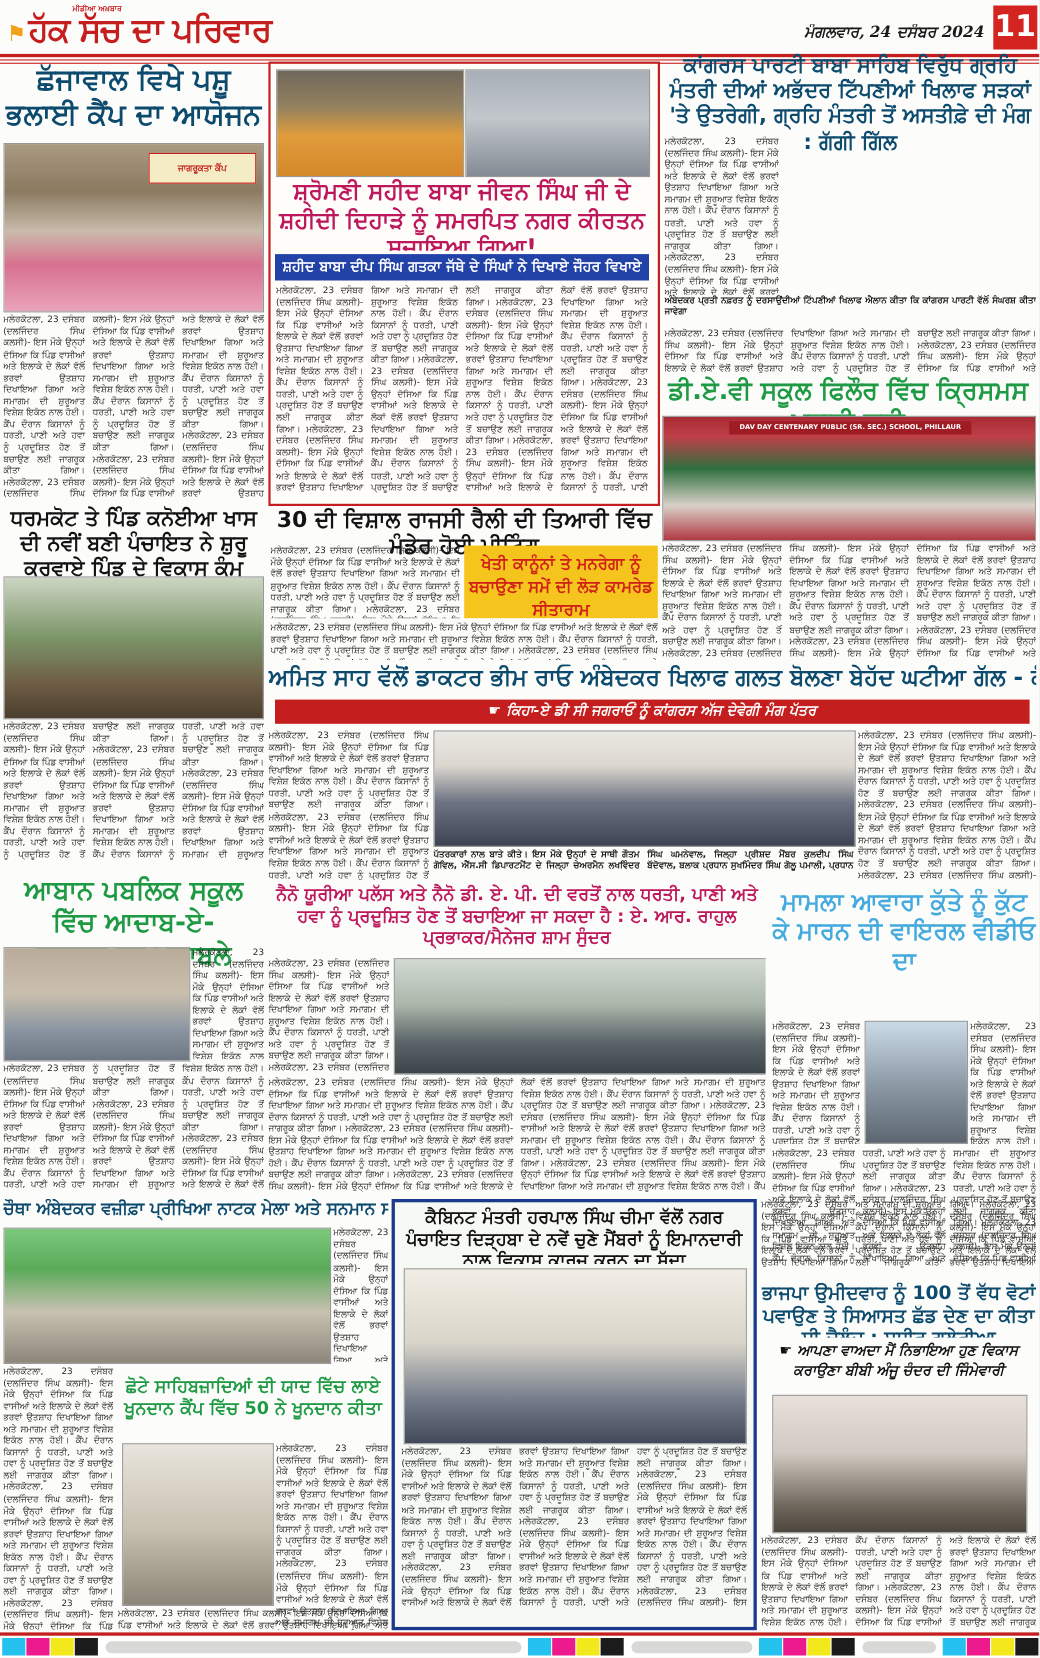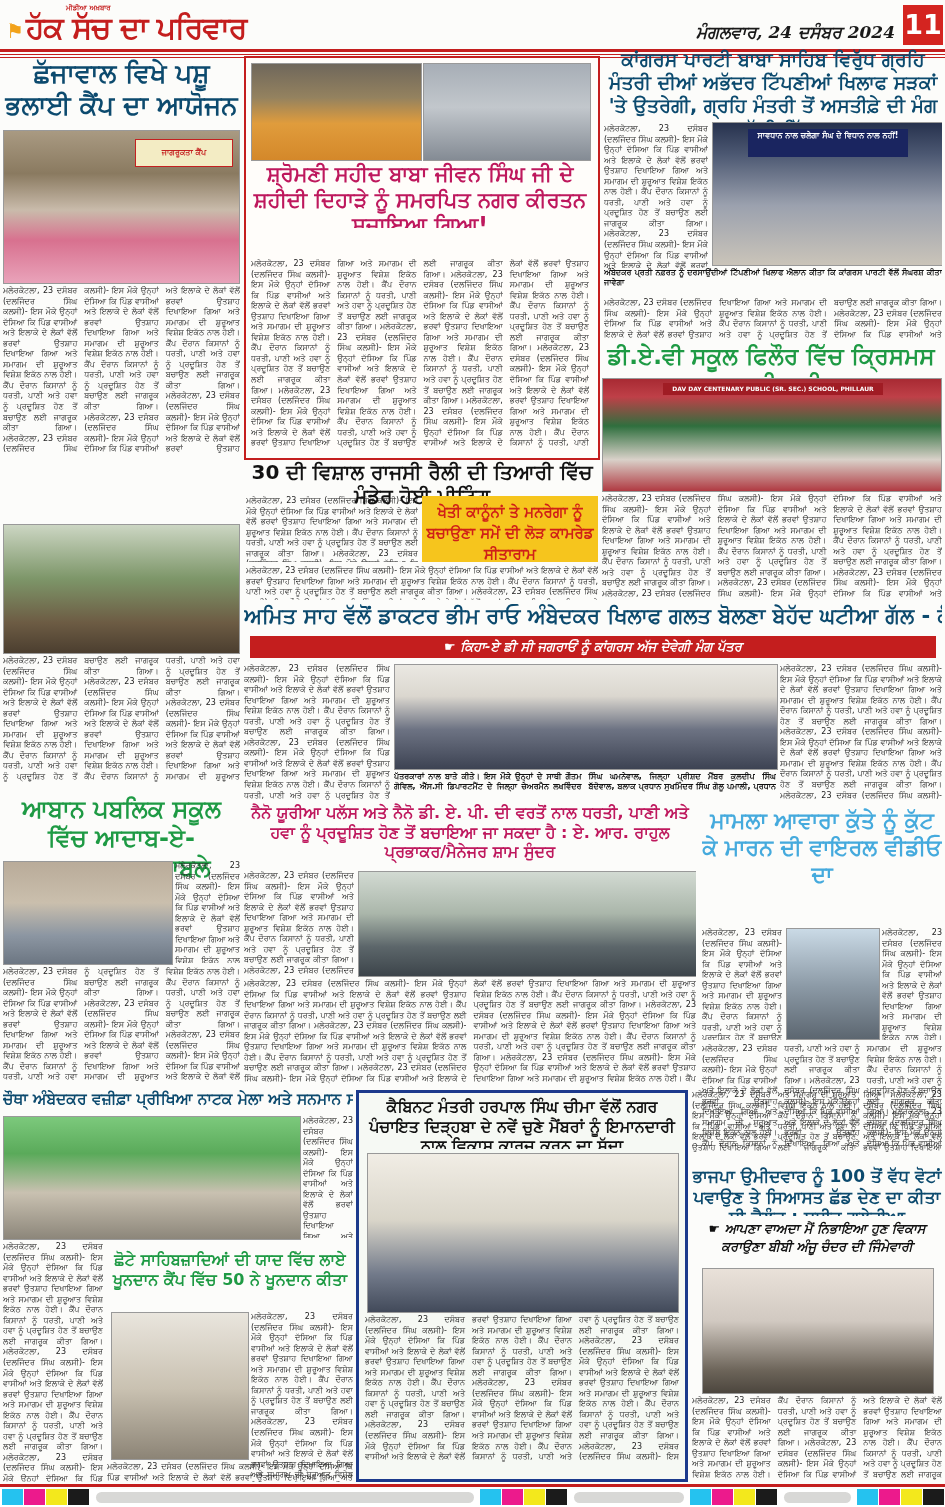--- a/index.html
+++ b/index.html
@@ -3,21 +3,21 @@
 <meta charset="utf-8">
 <style>
   html,body{margin:0;padding:0;background:#e8e8e8;}
   .page{position:relative;width:945px;height:1507px;background:#fcfcfa;overflow:hidden;
         font-family:"DejaVu Sans",sans-serif;color:#1a1a1a;}
   .abs{position:absolute;overflow:hidden;}
   
   .logo-title{color:#c41e1e;font-weight:bold;font-size:30px;line-height:1.05;letter-spacing:-1px;}
   .logo-tag{color:#c41e1e;font-size:7px;font-weight:bold;}
   .flag{color:#f2a21a;font-size:20px;margin-right:3px;}
-  .issue-date{font-family:"DejaVu Serif",serif;font-style:italic;font-weight:bold;font-size:17px;text-align:right;}
+  .issue-date{font-family:"DejaVu Serif",serif;font-style:italic;font-weight:bold;font-size:14px;text-align:right;}
   .pagebox{background:#d42420;color:#fff;font-weight:bold;font-size:27px;text-align:center;line-height:40px;}
   .rule{background:#c41e1e;}
   
   .hl{font-weight:bold;text-align:center;line-height:1.22;}
   .hl-red{color:#0c4a6e;}
   .hl-navy{color:#be185d;}
   .hl-green{color:#1e9a44;}
   .hl-black{color:#121212;}
   .hl-sky{color:#45aadd;}
   .bar-blue{background:#2242a8;color:#fff;font-weight:bold;text-align:center;}
@@ -76,42 +76,41 @@
     <div class="photo ph-cattle" style="left:0;top:72px;width:235px;height:152px;">
       <div class="ph-banner" style="right:6px;top:8px;width:96px;height:26px;background:#f3ecc4;color:#c42020;font-size:8px;line-height:26px;border:1px solid #c42020;">ਜਾਗਰੂਕਤਾ ਕੈਂਪ</div>
     </div>
     <div class="abs body-txt cols3" style="left:0;top:228px;width:237px;height:170px;">ਮਲੇਰਕੋਟਲਾ, 23 ਦਸੰਬਰ (ਦਲਜਿੰਦਰ ਸਿੰਘ ਕਲਸੀ)- ਇਸ ਮੌਕੇ ਉਨ੍ਹਾਂ ਦੱਸਿਆ ਕਿ ਪਿੰਡ ਵਾਸੀਆਂ ਅਤੇ ਇਲਾਕੇ ਦੇ ਲੋਕਾਂ ਵੱਲੋਂ ਭਰਵਾਂ ਉਤਸ਼ਾਹ ਦਿਖਾਇਆ ਗਿਆ ਅਤੇ ਸਮਾਗਮ ਦੀ ਸ਼ੁਰੂਆਤ ਵਿਸ਼ੇਸ਼ ਇਕੱਠ ਨਾਲ ਹੋਈ। ਕੈਂਪ ਦੌਰਾਨ ਕਿਸਾਨਾਂ ਨੂੰ ਧਰਤੀ, ਪਾਣੀ ਅਤੇ ਹਵਾ ਨੂੰ ਪ੍ਰਦੂਸ਼ਿਤ ਹੋਣ ਤੋਂ ਬਚਾਉਣ ਲਈ ਜਾਗਰੂਕ ਕੀਤਾ ਗਿਆ। ਮਲੇਰਕੋਟਲਾ, 23 ਦਸੰਬਰ (ਦਲਜਿੰਦਰ ਸਿੰਘ ਕਲਸੀ)- ਇਸ ਮੌਕੇ ਉਨ੍ਹਾਂ ਦੱਸਿਆ ਕਿ ਪਿੰਡ ਵਾਸੀਆਂ ਅਤੇ ਇਲਾਕੇ ਦੇ ਲੋਕਾਂ ਵੱਲੋਂ ਭਰਵਾਂ ਉਤਸ਼ਾਹ ਦਿਖਾਇਆ ਗਿਆ ਅਤੇ ਸਮਾਗਮ ਦੀ ਸ਼ੁਰੂਆਤ ਵਿਸ਼ੇਸ਼ ਇਕੱਠ ਨਾਲ ਹੋਈ। ਕੈਂਪ ਦੌਰਾਨ ਕਿਸਾਨਾਂ ਨੂੰ ਧਰਤੀ, ਪਾਣੀ ਅਤੇ ਹਵਾ ਨੂੰ ਪ੍ਰਦੂਸ਼ਿਤ ਹੋਣ ਤੋਂ ਬਚਾਉਣ ਲਈ ਜਾਗਰੂਕ ਕੀਤਾ ਗਿਆ। ਮਲੇਰਕੋਟਲਾ, 23 ਦਸੰਬਰ (ਦਲਜਿੰਦਰ ਸਿੰਘ ਕਲਸੀ)- ਇਸ ਮੌਕੇ ਉਨ੍ਹਾਂ ਦੱਸਿਆ ਕਿ ਪਿੰਡ ਵਾਸੀਆਂ ਅਤੇ ਇਲਾਕੇ ਦੇ ਲੋਕਾਂ ਵੱਲੋਂ ਭਰਵਾਂ ਉਤਸ਼ਾਹ ਦਿਖਾਇਆ ਗਿਆ ਅਤੇ ਸਮਾਗਮ ਦੀ ਸ਼ੁਰੂਆਤ ਵਿਸ਼ੇਸ਼ ਇਕੱਠ ਨਾਲ ਹੋਈ। ਕੈਂਪ ਦੌਰਾਨ ਕਿਸਾਨਾਂ ਨੂੰ ਧਰਤੀ, ਪਾਣੀ ਅਤੇ ਹਵਾ ਨੂੰ ਪ੍ਰਦੂਸ਼ਿਤ ਹੋਣ ਤੋਂ ਬਚਾਉਣ ਲਈ ਜਾਗਰੂਕ ਕੀਤਾ ਗਿਆ। ਮਲੇਰਕੋਟਲਾ, 23 ਦਸੰਬਰ (ਦਲਜਿੰਦਰ ਸਿੰਘ ਕਲਸੀ)- ਇਸ ਮੌਕੇ ਉਨ੍ਹਾਂ ਦੱਸਿਆ ਕਿ ਪਿੰਡ ਵਾਸੀਆਂ ਅਤੇ ਇਲਾਕੇ ਦੇ ਲੋਕਾਂ ਵੱਲੋਂ ਭਰਵਾਂ ਉਤਸ਼ਾਹ ਦਿਖਾਇਆ ਗਿਆ ਅਤੇ ਸਮਾਗਮ ਦੀ ਸ਼ੁਰੂਆਤ ਵਿਸ਼ੇਸ਼ ਇਕੱਠ ਨਾਲ ਹੋਈ। ਕੈਂਪ ਦੌਰਾਨ ਕਿਸਾਨਾਂ ਨੂੰ ਧਰਤੀ, ਪਾਣੀ ਅਤੇ ਹਵਾ ਨੂੰ ਪ੍ਰਦੂਸ਼ਿਤ ਹੋਣ ਤੋਂ ਬਚਾਉਣ ਲਈ ਜਾਗਰੂਕ ਕੀਤਾ ਗਿਆ। ਮਲੇਰਕੋਟਲਾ, 23 ਦਸੰਬਰ (ਦਲਜਿੰਦਰ ਸਿੰਘ ਕਲਸੀ)- ਇਸ ਮੌਕੇ ਉਨ੍ਹਾਂ ਦੱਸਿਆ ਕਿ ਪਿੰਡ ਵਾਸੀਆਂ ਅਤੇ ਇਲਾਕੇ ਦੇ ਲੋਕਾਂ ਵੱਲੋਂ ਭਰਵਾਂ ਉਤਸ਼ਾਹ ਦਿਖਾਇਆ ਗਿਆ ਅਤੇ ਸਮਾਗਮ ਦੀ ਸ਼ੁਰੂਆਤ ਵਿਸ਼ੇਸ਼ ਇਕੱਠ ਨਾਲ ਹੋਈ। ਕੈਂਪ ਦੌਰਾਨ ਕਿਸਾਨਾਂ ਨੂੰ ਧਰਤੀ, ਪਾਣੀ ਅਤੇ ਹਵਾ ਨੂੰ ਪ੍ਰਦੂਸ਼ਿਤ ਹੋਣ ਤੋਂ ਬਚਾਉਣ ਲਈ ਜਾਗਰੂਕ ਕੀਤਾ ਗਿਆ। ਮਲੇਰਕੋਟਲਾ, 23 ਦਸੰਬਰ (ਦਲਜਿੰਦਰ ਸਿੰਘ ਕਲਸੀ)- ਇਸ ਮੌਕੇ ਉਨ੍ਹਾਂ ਦੱਸਿਆ ਕਿ ਪਿੰਡ ਵਾਸੀਆਂ ਅਤੇ ਇਲਾਕੇ ਦੇ ਲੋਕਾਂ ਵੱਲੋਂ ਭਰਵਾਂ ਉਤਸ਼ਾਹ ਦਿਖਾਇਆ ਗਿਆ ਅਤੇ ਸਮਾਗਮ ਦੀ ਸ਼ੁਰੂਆਤ ਵਿਸ਼ੇਸ਼ ਇਕੱਠ ਨਾਲ ਹੋਈ। ਕੈਂਪ ਦੌਰਾਨ ਕਿਸਾਨਾਂ ਨੂੰ ਧਰਤੀ, ਪਾਣੀ ਅਤੇ ਹਵਾ ਨੂੰ ਪ੍ਰਦੂਸ਼ਿਤ ਹੋਣ ਤੋਂ ਬਚਾਉਣ ਲਈ ਜਾਗਰੂਕ ਕੀਤਾ ਗਿਆ।</div>
   </section>
 
   <section class="abs box-red" style="left:244px;top:56px;width:352px;height:400px;">
     <div class="photo ph-kirtan1" style="left:5px;top:5px;width:169px;height:96px;"></div>
     <div class="photo ph-kirtan2" style="left:177px;top:5px;width:166px;height:96px;"></div>
     <div class="abs hl hl-navy" style="left:3px;top:104px;width:342px;height:66px;font-size:21px;">ਸ਼੍ਰੋਮਣੀ ਸਹੀਦ ਬਾਬਾ ਜੀਵਨ ਸਿੰਘ ਜੀ ਦੇ ਸ਼ਹੀਦੀ ਦਿਹਾੜੇ ਨੂੰ ਸਮਰਪਿਤ ਨਗਰ ਕੀਰਤਨ ਸਜਾਇਆ ਗਿਆ!</div>
+    <div class="abs bar-blue" style="left:4px;top:173px;width:340px;height:24px;font-size:13px;line-height:24px;">ਸ਼ਹੀਦ ਬਾਬਾ ਦੀਪ ਸਿੰਘ ਗਤਕਾ ਜੱਥੇ ਦੇ ਸਿੰਘਾਂ ਨੇ ਦਿਖਾਏ ਜੌਹਰ ਵਿਖਾਏ</div>
     <div class="abs body-txt cols4" style="left:5px;top:201px;width:338px;height:192px;">ਮਲੇਰਕੋਟਲਾ, 23 ਦਸੰਬਰ (ਦਲਜਿੰਦਰ ਸਿੰਘ ਕਲਸੀ)- ਇਸ ਮੌਕੇ ਉਨ੍ਹਾਂ ਦੱਸਿਆ ਕਿ ਪਿੰਡ ਵਾਸੀਆਂ ਅਤੇ ਇਲਾਕੇ ਦੇ ਲੋਕਾਂ ਵੱਲੋਂ ਭਰਵਾਂ ਉਤਸ਼ਾਹ ਦਿਖਾਇਆ ਗਿਆ ਅਤੇ ਸਮਾਗਮ ਦੀ ਸ਼ੁਰੂਆਤ ਵਿਸ਼ੇਸ਼ ਇਕੱਠ ਨਾਲ ਹੋਈ। ਕੈਂਪ ਦੌਰਾਨ ਕਿਸਾਨਾਂ ਨੂੰ ਧਰਤੀ, ਪਾਣੀ ਅਤੇ ਹਵਾ ਨੂੰ ਪ੍ਰਦੂਸ਼ਿਤ ਹੋਣ ਤੋਂ ਬਚਾਉਣ ਲਈ ਜਾਗਰੂਕ ਕੀਤਾ ਗਿਆ। ਮਲੇਰਕੋਟਲਾ, 23 ਦਸੰਬਰ (ਦਲਜਿੰਦਰ ਸਿੰਘ ਕਲਸੀ)- ਇਸ ਮੌਕੇ ਉਨ੍ਹਾਂ ਦੱਸਿਆ ਕਿ ਪਿੰਡ ਵਾਸੀਆਂ ਅਤੇ ਇਲਾਕੇ ਦੇ ਲੋਕਾਂ ਵੱਲੋਂ ਭਰਵਾਂ ਉਤਸ਼ਾਹ ਦਿਖਾਇਆ ਗਿਆ ਅਤੇ ਸਮਾਗਮ ਦੀ ਸ਼ੁਰੂਆਤ ਵਿਸ਼ੇਸ਼ ਇਕੱਠ ਨਾਲ ਹੋਈ। ਕੈਂਪ ਦੌਰਾਨ ਕਿਸਾਨਾਂ ਨੂੰ ਧਰਤੀ, ਪਾਣੀ ਅਤੇ ਹਵਾ ਨੂੰ ਪ੍ਰਦੂਸ਼ਿਤ ਹੋਣ ਤੋਂ ਬਚਾਉਣ ਲਈ ਜਾਗਰੂਕ ਕੀਤਾ ਗਿਆ। ਮਲੇਰਕੋਟਲਾ, 23 ਦਸੰਬਰ (ਦਲਜਿੰਦਰ ਸਿੰਘ ਕਲਸੀ)- ਇਸ ਮੌਕੇ ਉਨ੍ਹਾਂ ਦੱਸਿਆ ਕਿ ਪਿੰਡ ਵਾਸੀਆਂ ਅਤੇ ਇਲਾਕੇ ਦੇ ਲੋਕਾਂ ਵੱਲੋਂ ਭਰਵਾਂ ਉਤਸ਼ਾਹ ਦਿਖਾਇਆ ਗਿਆ ਅਤੇ ਸਮਾਗਮ ਦੀ ਸ਼ੁਰੂਆਤ ਵਿਸ਼ੇਸ਼ ਇਕੱਠ ਨਾਲ ਹੋਈ। ਕੈਂਪ ਦੌਰਾਨ ਕਿਸਾਨਾਂ ਨੂੰ ਧਰਤੀ, ਪਾਣੀ ਅਤੇ ਹਵਾ ਨੂੰ ਪ੍ਰਦੂਸ਼ਿਤ ਹੋਣ ਤੋਂ ਬਚਾਉਣ ਲਈ ਜਾਗਰੂਕ ਕੀਤਾ ਗਿਆ। ਮਲੇਰਕੋਟਲਾ, 23 ਦਸੰਬਰ (ਦਲਜਿੰਦਰ ਸਿੰਘ ਕਲਸੀ)- ਇਸ ਮੌਕੇ ਉਨ੍ਹਾਂ ਦੱਸਿਆ ਕਿ ਪਿੰਡ ਵਾਸੀਆਂ ਅਤੇ ਇਲਾਕੇ ਦੇ ਲੋਕਾਂ ਵੱਲੋਂ ਭਰਵਾਂ ਉਤਸ਼ਾਹ ਦਿਖਾਇਆ ਗਿਆ ਅਤੇ ਸਮਾਗਮ ਦੀ ਸ਼ੁਰੂਆਤ ਵਿਸ਼ੇਸ਼ ਇਕੱਠ ਨਾਲ ਹੋਈ। ਕੈਂਪ ਦੌਰਾਨ ਕਿਸਾਨਾਂ ਨੂੰ ਧਰਤੀ, ਪਾਣੀ ਅਤੇ ਹਵਾ ਨੂੰ ਪ੍ਰਦੂਸ਼ਿਤ ਹੋਣ ਤੋਂ ਬਚਾਉਣ ਲਈ ਜਾਗਰੂਕ ਕੀਤਾ ਗਿਆ। ਮਲੇਰਕੋਟਲਾ, 23 ਦਸੰਬਰ (ਦਲਜਿੰਦਰ ਸਿੰਘ ਕਲਸੀ)- ਇਸ ਮੌਕੇ ਉਨ੍ਹਾਂ ਦੱਸਿਆ ਕਿ ਪਿੰਡ ਵਾਸੀਆਂ ਅਤੇ ਇਲਾਕੇ ਦੇ ਲੋਕਾਂ ਵੱਲੋਂ ਭਰਵਾਂ ਉਤਸ਼ਾਹ ਦਿਖਾਇਆ ਗਿਆ ਅਤੇ ਸਮਾਗਮ ਦੀ ਸ਼ੁਰੂਆਤ ਵਿਸ਼ੇਸ਼ ਇਕੱਠ ਨਾਲ ਹੋਈ। ਕੈਂਪ ਦੌਰਾਨ ਕਿਸਾਨਾਂ ਨੂੰ ਧਰਤੀ, ਪਾਣੀ ਅਤੇ ਹਵਾ ਨੂੰ ਪ੍ਰਦੂਸ਼ਿਤ ਹੋਣ ਤੋਂ ਬਚਾਉਣ ਲਈ ਜਾਗਰੂਕ ਕੀਤਾ ਗਿਆ। ਮਲੇਰਕੋਟਲਾ, 23 ਦਸੰਬਰ (ਦਲਜਿੰਦਰ ਸਿੰਘ ਕਲਸੀ)- ਇਸ ਮੌਕੇ ਉਨ੍ਹਾਂ ਦੱਸਿਆ ਕਿ ਪਿੰਡ ਵਾਸੀਆਂ ਅਤੇ ਇਲਾਕੇ ਦੇ ਲੋਕਾਂ ਵੱਲੋਂ ਭਰਵਾਂ ਉਤਸ਼ਾਹ ਦਿਖਾਇਆ ਗਿਆ ਅਤੇ ਸਮਾਗਮ ਦੀ ਸ਼ੁਰੂਆਤ ਵਿਸ਼ੇਸ਼ ਇਕੱਠ ਨਾਲ ਹੋਈ। ਕੈਂਪ ਦੌਰਾਨ ਕਿਸਾਨਾਂ ਨੂੰ ਧਰਤੀ, ਪਾਣੀ ਅਤੇ ਹਵਾ ਨੂੰ ਪ੍ਰਦੂਸ਼ਿਤ ਹੋਣ ਤੋਂ ਬਚਾਉਣ ਲਈ ਜਾਗਰੂਕ ਕੀਤਾ ਗਿਆ। ਮਲੇਰਕੋਟਲਾ, 23 ਦਸੰਬਰ (ਦਲਜਿੰਦਰ ਸਿੰਘ ਕਲਸੀ)- ਇਸ ਮੌਕੇ ਉਨ੍ਹਾਂ ਦੱਸਿਆ ਕਿ ਪਿੰਡ ਵਾਸੀਆਂ ਅਤੇ ਇਲਾਕੇ ਦੇ ਲੋਕਾਂ ਵੱਲੋਂ ਭਰਵਾਂ ਉਤਸ਼ਾਹ ਦਿਖਾਇਆ ਗਿਆ ਅਤੇ ਸਮਾਗਮ ਦੀ ਸ਼ੁਰੂਆਤ ਵਿਸ਼ੇਸ਼ ਇਕੱਠ ਨਾਲ ਹੋਈ। ਕੈਂਪ ਦੌਰਾਨ ਕਿਸਾਨਾਂ ਨੂੰ ਧਰਤੀ, ਪਾਣੀ ਅਤੇ ਹਵਾ ਨੂੰ ਪ੍ਰਦੂਸ਼ਿਤ ਹੋਣ ਤੋਂ ਬਚਾਉਣ ਲਈ ਜਾਗਰੂਕ ਕੀਤਾ ਗਿਆ।</div>
   </section>
 
   <section class="abs" style="left:604px;top:48px;width:338px;height:294px;">
     <div class="hl hl-red" style="font-size:19px;">ਕਾਂਗਰਸ ਪਾਰਟੀ ਬਾਬਾ ਸਾਹਿਬ ਵਿਰੁੱਧ ਗ੍ਰਹਿ ਮੰਤਰੀ ਦੀਆਂ ਅਭੱਦਰ ਟਿੱਪਣੀਆਂ ਖਿਲਾਫ ਸੜਕਾਂ 'ਤੇ ਉਤਰੇਗੀ, ਗ੍ਰਹਿ ਮੰਤਰੀ ਤੋਂ ਅਸਤੀਫ਼ੇ ਦੀ ਮੰਗ : ਗੱਗੀ ਗਿੱਲ</div>
     <div class="abs body-txt" style="left:0;top:76px;width:104px;height:144px;">ਮਲੇਰਕੋਟਲਾ, 23 ਦਸੰਬਰ (ਦਲਜਿੰਦਰ ਸਿੰਘ ਕਲਸੀ)- ਇਸ ਮੌਕੇ ਉਨ੍ਹਾਂ ਦੱਸਿਆ ਕਿ ਪਿੰਡ ਵਾਸੀਆਂ ਅਤੇ ਇਲਾਕੇ ਦੇ ਲੋਕਾਂ ਵੱਲੋਂ ਭਰਵਾਂ ਉਤਸ਼ਾਹ ਦਿਖਾਇਆ ਗਿਆ ਅਤੇ ਸਮਾਗਮ ਦੀ ਸ਼ੁਰੂਆਤ ਵਿਸ਼ੇਸ਼ ਇਕੱਠ ਨਾਲ ਹੋਈ। ਕੈਂਪ ਦੌਰਾਨ ਕਿਸਾਨਾਂ ਨੂੰ ਧਰਤੀ, ਪਾਣੀ ਅਤੇ ਹਵਾ ਨੂੰ ਪ੍ਰਦੂਸ਼ਿਤ ਹੋਣ ਤੋਂ ਬਚਾਉਣ ਲਈ ਜਾਗਰੂਕ ਕੀਤਾ ਗਿਆ। ਮਲੇਰਕੋਟਲਾ, 23 ਦਸੰਬਰ (ਦਲਜਿੰਦਰ ਸਿੰਘ ਕਲਸੀ)- ਇਸ ਮੌਕੇ ਉਨ੍ਹਾਂ ਦੱਸਿਆ ਕਿ ਪਿੰਡ ਵਾਸੀਆਂ ਅਤੇ ਇਲਾਕੇ ਦੇ ਲੋਕਾਂ ਵੱਲੋਂ ਭਰਵਾਂ ਉਤਸ਼ਾਹ ਦਿਖਾਇਆ ਗਿਆ ਅਤੇ ਸਮਾਗਮ ਦੀ ਸ਼ੁਰੂਆਤ ਵਿਸ਼ੇਸ਼ ਇਕੱਠ ਨਾਲ ਹੋਈ। ਕੈਂਪ ਦੌਰਾਨ ਕਿਸਾਨਾਂ ਨੂੰ ਧਰਤੀ, ਪਾਣੀ ਅਤੇ ਹਵਾ ਨੂੰ ਪ੍ਰਦੂਸ਼ਿਤ ਹੋਣ ਤੋਂ ਬਚਾਉਣ ਲਈ ਜਾਗਰੂਕ ਕੀਤਾ ਗਿਆ। ਮਲੇਰਕੋਟਲਾ, 23 ਦਸੰਬਰ (ਦਲਜਿੰਦਰ ਸਿੰਘ ਕਲਸੀ)- ਇਸ ਮੌਕੇ ਉਨ੍ਹਾਂ ਦੱਸਿਆ ਕਿ ਪਿੰਡ ਵਾਸੀਆਂ ਅਤੇ ਇਲਾਕੇ ਦੇ ਲੋਕਾਂ ਵੱਲੋਂ ਭਰਵਾਂ ਉਤਸ਼ਾਹ ਦਿਖਾਇਆ ਗਿਆ ਅਤੇ ਸਮਾਗਮ ਦੀ ਸ਼ੁਰੂਆਤ ਵਿਸ਼ੇਸ਼ ਇਕੱਠ ਨਾਲ ਹੋਈ। ਕੈਂਪ ਦੌਰਾਨ ਕਿਸਾਨਾਂ ਨੂੰ ਧਰਤੀ, ਪਾਣੀ ਅਤੇ ਹਵਾ ਨੂੰ ਪ੍ਰਦੂਸ਼ਿਤ ਹੋਣ ਤੋਂ ਬਚਾਉਣ ਲਈ ਜਾਗਰੂਕ ਕੀਤਾ ਗਿਆ।</div>
-    <div class="photo ph-congress" style="left:108px;top:74px;width:230px;height:142px;">
-      <div class="ph-banner" style="left:35px;top:6px;width:160px;height:28px;background:#1a2560;font-size:8px;line-height:13px;">ਸਾਵਧਾਨ ਨਾਲ ਚਲੇਗਾ ਸੰਘ ਦੇ ਵਿਧਾਨ ਨਾਲ ਨਹੀਂ!</div>
-    </div>
     <div class="abs caption" style="left:0;top:220px;width:338px;height:26px;">ਅੰਬੇਦਕਰ ਪ੍ਰਤੀ ਨਫ਼ਰਤ ਨੂੰ ਦਰਸਾਉਂਦੀਆਂ ਟਿੱਪਣੀਆਂ ਖਿਲਾਫ ਐਲਾਨ ਕੀਤਾ ਕਿ ਕਾਂਗਰਸ ਪਾਰਟੀ ਵੱਲੋਂ ਸੰਘਰਸ਼ ਕੀਤਾ ਜਾਵੇਗਾ</div>
     <div class="abs body-txt cols3" style="left:0;top:250px;width:338px;height:44px;">ਮਲੇਰਕੋਟਲਾ, 23 ਦਸੰਬਰ (ਦਲਜਿੰਦਰ ਸਿੰਘ ਕਲਸੀ)- ਇਸ ਮੌਕੇ ਉਨ੍ਹਾਂ ਦੱਸਿਆ ਕਿ ਪਿੰਡ ਵਾਸੀਆਂ ਅਤੇ ਇਲਾਕੇ ਦੇ ਲੋਕਾਂ ਵੱਲੋਂ ਭਰਵਾਂ ਉਤਸ਼ਾਹ ਦਿਖਾਇਆ ਗਿਆ ਅਤੇ ਸਮਾਗਮ ਦੀ ਸ਼ੁਰੂਆਤ ਵਿਸ਼ੇਸ਼ ਇਕੱਠ ਨਾਲ ਹੋਈ। ਕੈਂਪ ਦੌਰਾਨ ਕਿਸਾਨਾਂ ਨੂੰ ਧਰਤੀ, ਪਾਣੀ ਅਤੇ ਹਵਾ ਨੂੰ ਪ੍ਰਦੂਸ਼ਿਤ ਹੋਣ ਤੋਂ ਬਚਾਉਣ ਲਈ ਜਾਗਰੂਕ ਕੀਤਾ ਗਿਆ। ਮਲੇਰਕੋਟਲਾ, 23 ਦਸੰਬਰ (ਦਲਜਿੰਦਰ ਸਿੰਘ ਕਲਸੀ)- ਇਸ ਮੌਕੇ ਉਨ੍ਹਾਂ ਦੱਸਿਆ ਕਿ ਪਿੰਡ ਵਾਸੀਆਂ ਅਤੇ ਇਲਾਕੇ ਦੇ ਲੋਕਾਂ ਵੱਲੋਂ ਭਰਵਾਂ ਉਤਸ਼ਾਹ ਦਿਖਾਇਆ ਗਿਆ ਅਤੇ ਸਮਾਗਮ ਦੀ ਸ਼ੁਰੂਆਤ ਵਿਸ਼ੇਸ਼ ਇਕੱਠ ਨਾਲ ਹੋਈ। ਕੈਂਪ ਦੌਰਾਨ ਕਿਸਾਨਾਂ ਨੂੰ ਧਰਤੀ, ਪਾਣੀ ਅਤੇ ਹਵਾ ਨੂੰ ਪ੍ਰਦੂਸ਼ਿਤ ਹੋਣ ਤੋਂ ਬਚਾਉਣ ਲਈ ਜਾਗਰੂਕ ਕੀਤਾ ਗਿਆ।</div>
   </section>
 
   <section class="abs" style="left:600px;top:342px;width:342px;height:266px;">
     <div class="hl hl-green" style="font-size:23px;">ਡੀ.ਏ.ਵੀ ਸਕੂਲ ਫਿਲੌਰ ਵਿੱਚ ਕ੍ਰਿਸਮਸ ਮਨਾਈ ਗਈ</div>
     <div class="photo ph-dav" style="left:2px;top:36px;width:338px;height:112px;">
       <div class="ph-banner" style="left:60px;top:4px;width:220px;height:12px;background:#a01c24;font-size:6px;line-height:12px;">DAV DAY CENTENARY PUBLIC (SR. SEC.) SCHOOL, PHILLAUR</div>
     </div>
     <div class="abs body-txt cols3" style="left:2px;top:152px;width:340px;height:112px;">ਮਲੇਰਕੋਟਲਾ, 23 ਦਸੰਬਰ (ਦਲਜਿੰਦਰ ਸਿੰਘ ਕਲਸੀ)- ਇਸ ਮੌਕੇ ਉਨ੍ਹਾਂ ਦੱਸਿਆ ਕਿ ਪਿੰਡ ਵਾਸੀਆਂ ਅਤੇ ਇਲਾਕੇ ਦੇ ਲੋਕਾਂ ਵੱਲੋਂ ਭਰਵਾਂ ਉਤਸ਼ਾਹ ਦਿਖਾਇਆ ਗਿਆ ਅਤੇ ਸਮਾਗਮ ਦੀ ਸ਼ੁਰੂਆਤ ਵਿਸ਼ੇਸ਼ ਇਕੱਠ ਨਾਲ ਹੋਈ। ਕੈਂਪ ਦੌਰਾਨ ਕਿਸਾਨਾਂ ਨੂੰ ਧਰਤੀ, ਪਾਣੀ ਅਤੇ ਹਵਾ ਨੂੰ ਪ੍ਰਦੂਸ਼ਿਤ ਹੋਣ ਤੋਂ ਬਚਾਉਣ ਲਈ ਜਾਗਰੂਕ ਕੀਤਾ ਗਿਆ। ਮਲੇਰਕੋਟਲਾ, 23 ਦਸੰਬਰ (ਦਲਜਿੰਦਰ ਸਿੰਘ ਕਲਸੀ)- ਇਸ ਮੌਕੇ ਉਨ੍ਹਾਂ ਦੱਸਿਆ ਕਿ ਪਿੰਡ ਵਾਸੀਆਂ ਅਤੇ ਇਲਾਕੇ ਦੇ ਲੋਕਾਂ ਵੱਲੋਂ ਭਰਵਾਂ ਉਤਸ਼ਾਹ ਦਿਖਾਇਆ ਗਿਆ ਅਤੇ ਸਮਾਗਮ ਦੀ ਸ਼ੁਰੂਆਤ ਵਿਸ਼ੇਸ਼ ਇਕੱਠ ਨਾਲ ਹੋਈ। ਕੈਂਪ ਦੌਰਾਨ ਕਿਸਾਨਾਂ ਨੂੰ ਧਰਤੀ, ਪਾਣੀ ਅਤੇ ਹਵਾ ਨੂੰ ਪ੍ਰਦੂਸ਼ਿਤ ਹੋਣ ਤੋਂ ਬਚਾਉਣ ਲਈ ਜਾਗਰੂਕ ਕੀਤਾ ਗਿਆ। ਮਲੇਰਕੋਟਲਾ, 23 ਦਸੰਬਰ (ਦਲਜਿੰਦਰ ਸਿੰਘ ਕਲਸੀ)- ਇਸ ਮੌਕੇ ਉਨ੍ਹਾਂ ਦੱਸਿਆ ਕਿ ਪਿੰਡ ਵਾਸੀਆਂ ਅਤੇ ਇਲਾਕੇ ਦੇ ਲੋਕਾਂ ਵੱਲੋਂ ਭਰਵਾਂ ਉਤਸ਼ਾਹ ਦਿਖਾਇਆ ਗਿਆ ਅਤੇ ਸਮਾਗਮ ਦੀ ਸ਼ੁਰੂਆਤ ਵਿਸ਼ੇਸ਼ ਇਕੱਠ ਨਾਲ ਹੋਈ। ਕੈਂਪ ਦੌਰਾਨ ਕਿਸਾਨਾਂ ਨੂੰ ਧਰਤੀ, ਪਾਣੀ ਅਤੇ ਹਵਾ ਨੂੰ ਪ੍ਰਦੂਸ਼ਿਤ ਹੋਣ ਤੋਂ ਬਚਾਉਣ ਲਈ ਜਾਗਰੂਕ ਕੀਤਾ ਗਿਆ। ਮਲੇਰਕੋਟਲਾ, 23 ਦਸੰਬਰ (ਦਲਜਿੰਦਰ ਸਿੰਘ ਕਲਸੀ)- ਇਸ ਮੌਕੇ ਉਨ੍ਹਾਂ ਦੱਸਿਆ ਕਿ ਪਿੰਡ ਵਾਸੀਆਂ ਅਤੇ ਇਲਾਕੇ ਦੇ ਲੋਕਾਂ ਵੱਲੋਂ ਭਰਵਾਂ ਉਤਸ਼ਾਹ ਦਿਖਾਇਆ ਗਿਆ ਅਤੇ ਸਮਾਗਮ ਦੀ ਸ਼ੁਰੂਆਤ ਵਿਸ਼ੇਸ਼ ਇਕੱਠ ਨਾਲ ਹੋਈ। ਕੈਂਪ ਦੌਰਾਨ ਕਿਸਾਨਾਂ ਨੂੰ ਧਰਤੀ, ਪਾਣੀ ਅਤੇ ਹਵਾ ਨੂੰ ਪ੍ਰਦੂਸ਼ਿਤ ਹੋਣ ਤੋਂ ਬਚਾਉਣ ਲਈ ਜਾਗਰੂਕ ਕੀਤਾ ਗਿਆ।</div>
   </section>
 
   <section class="abs" style="left:3px;top:460px;width:237px;height:330px;">
+    <div class="hl hl-black" style="font-size:19px;">ਧਰਮਕੋਟ ਤੇ ਪਿੰਡ ਕਨੋਈਆ ਖਾਸ ਦੀ ਨਵੀਂ ਬਣੀ ਪੰਚਾਇਤ ਨੇ ਸ਼ੁਰੂ ਕਰਵਾਏ ਪਿੰਡ ਦੇ ਵਿਕਾਸ ਕੰਮ</div>
     <div class="photo ph-dharamkot" style="left:0;top:64px;width:235px;height:128px;"></div>
     <div class="abs body-txt cols3" style="left:0;top:196px;width:237px;height:130px;">ਮਲੇਰਕੋਟਲਾ, 23 ਦਸੰਬਰ (ਦਲਜਿੰਦਰ ਸਿੰਘ ਕਲਸੀ)- ਇਸ ਮੌਕੇ ਉਨ੍ਹਾਂ ਦੱਸਿਆ ਕਿ ਪਿੰਡ ਵਾਸੀਆਂ ਅਤੇ ਇਲਾਕੇ ਦੇ ਲੋਕਾਂ ਵੱਲੋਂ ਭਰਵਾਂ ਉਤਸ਼ਾਹ ਦਿਖਾਇਆ ਗਿਆ ਅਤੇ ਸਮਾਗਮ ਦੀ ਸ਼ੁਰੂਆਤ ਵਿਸ਼ੇਸ਼ ਇਕੱਠ ਨਾਲ ਹੋਈ। ਕੈਂਪ ਦੌਰਾਨ ਕਿਸਾਨਾਂ ਨੂੰ ਧਰਤੀ, ਪਾਣੀ ਅਤੇ ਹਵਾ ਨੂੰ ਪ੍ਰਦੂਸ਼ਿਤ ਹੋਣ ਤੋਂ ਬਚਾਉਣ ਲਈ ਜਾਗਰੂਕ ਕੀਤਾ ਗਿਆ। ਮਲੇਰਕੋਟਲਾ, 23 ਦਸੰਬਰ (ਦਲਜਿੰਦਰ ਸਿੰਘ ਕਲਸੀ)- ਇਸ ਮੌਕੇ ਉਨ੍ਹਾਂ ਦੱਸਿਆ ਕਿ ਪਿੰਡ ਵਾਸੀਆਂ ਅਤੇ ਇਲਾਕੇ ਦੇ ਲੋਕਾਂ ਵੱਲੋਂ ਭਰਵਾਂ ਉਤਸ਼ਾਹ ਦਿਖਾਇਆ ਗਿਆ ਅਤੇ ਸਮਾਗਮ ਦੀ ਸ਼ੁਰੂਆਤ ਵਿਸ਼ੇਸ਼ ਇਕੱਠ ਨਾਲ ਹੋਈ। ਕੈਂਪ ਦੌਰਾਨ ਕਿਸਾਨਾਂ ਨੂੰ ਧਰਤੀ, ਪਾਣੀ ਅਤੇ ਹਵਾ ਨੂੰ ਪ੍ਰਦੂਸ਼ਿਤ ਹੋਣ ਤੋਂ ਬਚਾਉਣ ਲਈ ਜਾਗਰੂਕ ਕੀਤਾ ਗਿਆ। ਮਲੇਰਕੋਟਲਾ, 23 ਦਸੰਬਰ (ਦਲਜਿੰਦਰ ਸਿੰਘ ਕਲਸੀ)- ਇਸ ਮੌਕੇ ਉਨ੍ਹਾਂ ਦੱਸਿਆ ਕਿ ਪਿੰਡ ਵਾਸੀਆਂ ਅਤੇ ਇਲਾਕੇ ਦੇ ਲੋਕਾਂ ਵੱਲੋਂ ਭਰਵਾਂ ਉਤਸ਼ਾਹ ਦਿਖਾਇਆ ਗਿਆ ਅਤੇ ਸਮਾਗਮ ਦੀ ਸ਼ੁਰੂਆਤ ਵਿਸ਼ੇਸ਼ ਇਕੱਠ ਨਾਲ ਹੋਈ। ਕੈਂਪ ਦੌਰਾਨ ਕਿਸਾਨਾਂ ਨੂੰ ਧਰਤੀ, ਪਾਣੀ ਅਤੇ ਹਵਾ ਨੂੰ ਪ੍ਰਦੂਸ਼ਿਤ ਹੋਣ ਤੋਂ ਬਚਾਉਣ ਲਈ ਜਾਗਰੂਕ ਕੀਤਾ ਗਿਆ। ਮਲੇਰਕੋਟਲਾ, 23 ਦਸੰਬਰ (ਦਲਜਿੰਦਰ ਸਿੰਘ ਕਲਸੀ)- ਇਸ ਮੌਕੇ ਉਨ੍ਹਾਂ ਦੱਸਿਆ ਕਿ ਪਿੰਡ ਵਾਸੀਆਂ ਅਤੇ ਇਲਾਕੇ ਦੇ ਲੋਕਾਂ ਵੱਲੋਂ ਭਰਵਾਂ ਉਤਸ਼ਾਹ ਦਿਖਾਇਆ ਗਿਆ ਅਤੇ ਸਮਾਗਮ ਦੀ ਸ਼ੁਰੂਆਤ ਵਿਸ਼ੇਸ਼ ਇਕੱਠ ਨਾਲ ਹੋਈ। ਕੈਂਪ ਦੌਰਾਨ ਕਿਸਾਨਾਂ ਨੂੰ ਧਰਤੀ, ਪਾਣੀ ਅਤੇ ਹਵਾ ਨੂੰ ਪ੍ਰਦੂਸ਼ਿਤ ਹੋਣ ਤੋਂ ਬਚਾਉਣ ਲਈ ਜਾਗਰੂਕ ਕੀਤਾ ਗਿਆ। ਮਲੇਰਕੋਟਲਾ, 23 ਦਸੰਬਰ (ਦਲਜਿੰਦਰ ਸਿੰਘ ਕਲਸੀ)- ਇਸ ਮੌਕੇ ਉਨ੍ਹਾਂ ਦੱਸਿਆ ਕਿ ਪਿੰਡ ਵਾਸੀਆਂ ਅਤੇ ਇਲਾਕੇ ਦੇ ਲੋਕਾਂ ਵੱਲੋਂ ਭਰਵਾਂ ਉਤਸ਼ਾਹ ਦਿਖਾਇਆ ਗਿਆ ਅਤੇ ਸਮਾਗਮ ਦੀ ਸ਼ੁਰੂਆਤ ਵਿਸ਼ੇਸ਼ ਇਕੱਠ ਨਾਲ ਹੋਈ। ਕੈਂਪ ਦੌਰਾਨ ਕਿਸਾਨਾਂ ਨੂੰ ਧਰਤੀ, ਪਾਣੀ ਅਤੇ ਹਵਾ ਨੂੰ ਪ੍ਰਦੂਸ਼ਿਤ ਹੋਣ ਤੋਂ ਬਚਾਉਣ ਲਈ ਜਾਗਰੂਕ ਕੀਤਾ ਗਿਆ।</div>
   </section>
 
   <section class="abs" style="left:244px;top:460px;width:356px;height:143px;">
     <div class="hl hl-black" style="font-size:20px;">30 ਦੀ ਵਿਸ਼ਾਲ ਰਾਜਸੀ ਰੈਲੀ ਦੀ ਤਿਆਰੀ ਵਿੱਚ ਮੰਡੇਰ ਹੋਈ ਮੀਟਿੰਗ</div>
     <div class="abs body-txt" style="left:2px;top:36px;width:172px;height:66px;">ਮਲੇਰਕੋਟਲਾ, 23 ਦਸੰਬਰ (ਦਲਜਿੰਦਰ ਸਿੰਘ ਕਲਸੀ)- ਇਸ ਮੌਕੇ ਉਨ੍ਹਾਂ ਦੱਸਿਆ ਕਿ ਪਿੰਡ ਵਾਸੀਆਂ ਅਤੇ ਇਲਾਕੇ ਦੇ ਲੋਕਾਂ ਵੱਲੋਂ ਭਰਵਾਂ ਉਤਸ਼ਾਹ ਦਿਖਾਇਆ ਗਿਆ ਅਤੇ ਸਮਾਗਮ ਦੀ ਸ਼ੁਰੂਆਤ ਵਿਸ਼ੇਸ਼ ਇਕੱਠ ਨਾਲ ਹੋਈ। ਕੈਂਪ ਦੌਰਾਨ ਕਿਸਾਨਾਂ ਨੂੰ ਧਰਤੀ, ਪਾਣੀ ਅਤੇ ਹਵਾ ਨੂੰ ਪ੍ਰਦੂਸ਼ਿਤ ਹੋਣ ਤੋਂ ਬਚਾਉਣ ਲਈ ਜਾਗਰੂਕ ਕੀਤਾ ਗਿਆ। ਮਲੇਰਕੋਟਲਾ, 23 ਦਸੰਬਰ (ਦਲਜਿੰਦਰ ਸਿੰਘ ਕਲਸੀ)- ਇਸ ਮੌਕੇ ਉਨ੍ਹਾਂ ਦੱਸਿਆ ਕਿ ਪਿੰਡ ਵਾਸੀਆਂ ਅਤੇ ਇਲਾਕੇ ਦੇ ਲੋਕਾਂ ਵੱਲੋਂ ਭਰਵਾਂ ਉਤਸ਼ਾਹ ਦਿਖਾਇਆ ਗਿਆ ਅਤੇ ਸਮਾਗਮ ਦੀ ਸ਼ੁਰੂਆਤ ਵਿਸ਼ੇਸ਼ ਇਕੱਠ ਨਾਲ ਹੋਈ। ਕੈਂਪ ਦੌਰਾਨ ਕਿਸਾਨਾਂ ਨੂੰ ਧਰਤੀ, ਪਾਣੀ ਅਤੇ ਹਵਾ ਨੂੰ ਪ੍ਰਦੂਸ਼ਿਤ ਹੋਣ ਤੋਂ ਬਚਾਉਣ ਲਈ ਜਾਗਰੂਕ ਕੀਤਾ ਗਿਆ।</div>
     <div class="abs ybox" style="left:178px;top:36px;width:176px;height:66px;font-size:15px;line-height:1.4;padding-top:6px;box-sizing:border-box;">ਖੇਤੀ ਕਾਨੂੰਨਾਂ ਤੇ ਮਨਰੇਗਾ ਨੂੰ ਬਚਾਉਣਾ ਸਮੇਂ ਦੀ ਲੋੜ ਕਾਮਰੇਡ ਸੀਤਾਰਾਮ</div>
     <div class="abs body-txt" style="left:2px;top:106px;width:352px;height:34px;">ਮਲੇਰਕੋਟਲਾ, 23 ਦਸੰਬਰ (ਦਲਜਿੰਦਰ ਸਿੰਘ ਕਲਸੀ)- ਇਸ ਮੌਕੇ ਉਨ੍ਹਾਂ ਦੱਸਿਆ ਕਿ ਪਿੰਡ ਵਾਸੀਆਂ ਅਤੇ ਇਲਾਕੇ ਦੇ ਲੋਕਾਂ ਵੱਲੋਂ ਭਰਵਾਂ ਉਤਸ਼ਾਹ ਦਿਖਾਇਆ ਗਿਆ ਅਤੇ ਸਮਾਗਮ ਦੀ ਸ਼ੁਰੂਆਤ ਵਿਸ਼ੇਸ਼ ਇਕੱਠ ਨਾਲ ਹੋਈ। ਕੈਂਪ ਦੌਰਾਨ ਕਿਸਾਨਾਂ ਨੂੰ ਧਰਤੀ, ਪਾਣੀ ਅਤੇ ਹਵਾ ਨੂੰ ਪ੍ਰਦੂਸ਼ਿਤ ਹੋਣ ਤੋਂ ਬਚਾਉਣ ਲਈ ਜਾਗਰੂਕ ਕੀਤਾ ਗਿਆ। ਮਲੇਰਕੋਟਲਾ, 23 ਦਸੰਬਰ (ਦਲਜਿੰਦਰ ਸਿੰਘ ਕਲਸੀ)- ਇਸ ਮੌਕੇ ਉਨ੍ਹਾਂ ਦੱਸਿਆ ਕਿ ਪਿੰਡ ਵਾਸੀਆਂ ਅਤੇ ਇਲਾਕੇ ਦੇ ਲੋਕਾਂ ਵੱਲੋਂ ਭਰਵਾਂ ਉਤਸ਼ਾਹ ਦਿਖਾਇਆ ਗਿਆ ਅਤੇ ਸਮਾਗਮ ਦੀ ਸ਼ੁਰੂਆਤ ਵਿਸ਼ੇਸ਼ ਇਕੱਠ ਨਾਲ ਹੋਈ। ਕੈਂਪ ਦੌਰਾਨ ਕਿਸਾਨਾਂ ਨੂੰ ਧਰਤੀ, ਪਾਣੀ ਅਤੇ ਹਵਾ ਨੂੰ ਪ੍ਰਦੂਸ਼ਿਤ ਹੋਣ ਤੋਂ ਬਚਾਉਣ ਲਈ ਜਾਗਰੂਕ ਕੀਤਾ ਗਿਆ।</div>
   </section>

